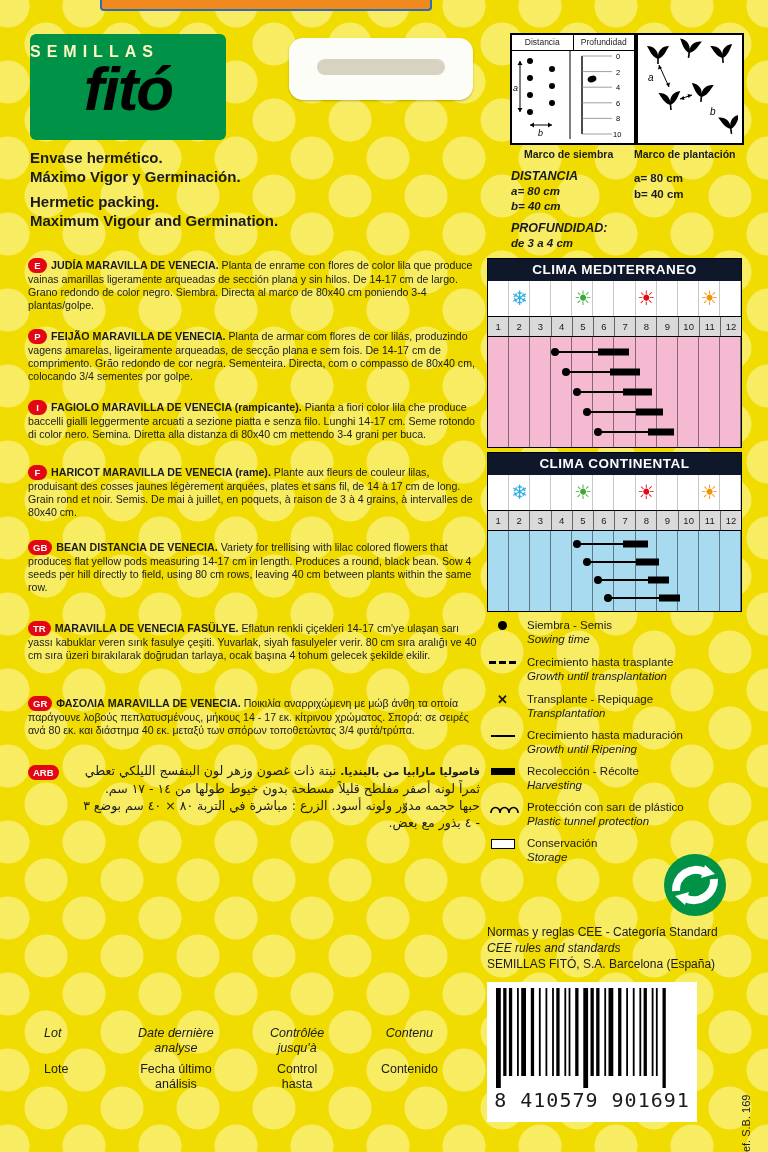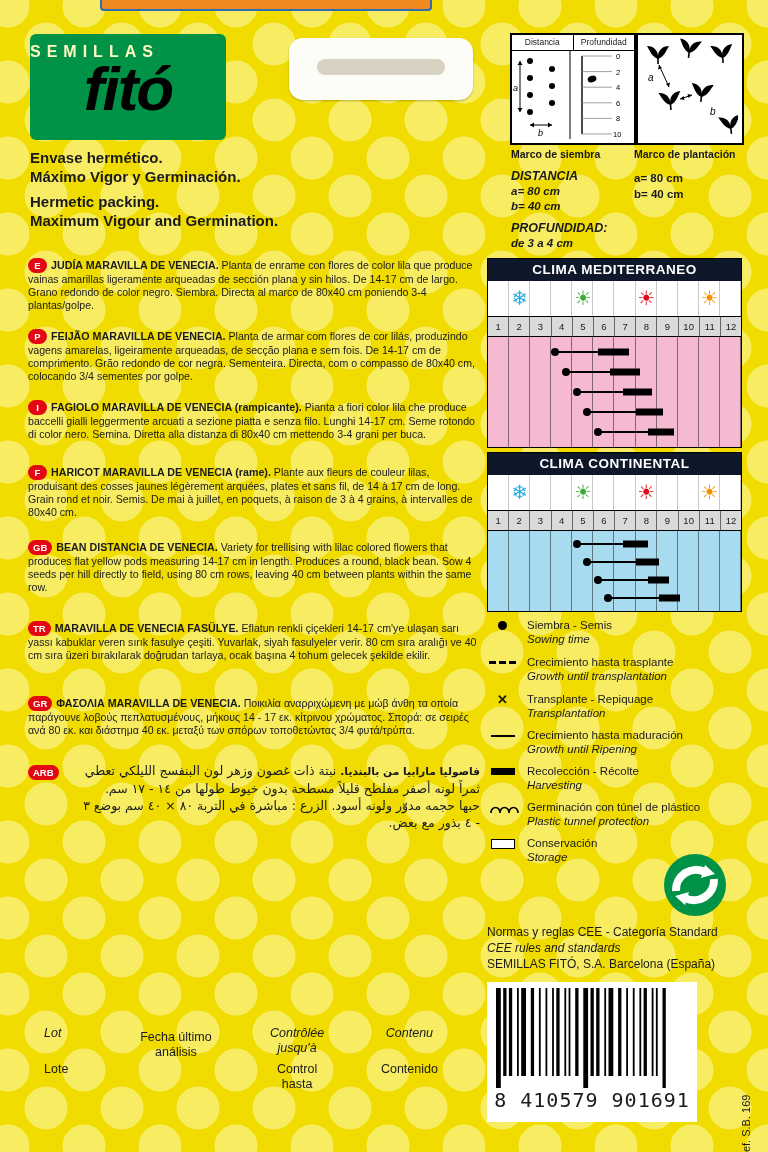--- a/index.html
+++ b/index.html
@@ -31,21 +31,21 @@
   .claims-en{left:30px;top:192px;font-size:15px;font-weight:bold;line-height:19px;}
 
   
   .diag{background:#fff;border:2px solid #000;}
   .diag1{left:510px;top:33px;width:122px;height:108px;}
   .diag2{left:636px;top:33px;width:104px;height:108px;}
   .diag1-head{display:flex;height:15px;border-bottom:1px solid #000;font-size:8.5px;line-height:15px;}
   .diag1-head span{flex:1;text-align:center;}
   .diag1-head span:first-child{border-right:1px solid #000;}
   .caption{font-weight:bold;font-size:10.5px;}
-  .cap1{left:511px;top:148px;width:122px;}
+  .cap1{left:524px;top:148px;width:122px;}
   .cap2{left:634px;top:148px;width:112px;}
   .dist-block{left:511px;top:168px;font-weight:bold;font-style:italic;}
   .dist-block .t{font-size:12.5px;line-height:16px;}
   .dist-block .v{font-size:11.5px;line-height:15px;}
   .dist-block .gap{margin-top:6px;}
   .plant-vals{left:634px;top:170px;font-weight:bold;font-size:11.5px;line-height:16px;}
 
   
   .desc{position:absolute;left:28px;width:452px;font-size:10.6px;line-height:13px;}
   .desc b{font-size:10.7px;}
@@ -359,21 +359,21 @@
         <div class="l2">Harvesting</div>
       </div>
   </div>
   <div class="lg" style="top:800px">
     <span class="sym">
       <svg width="30" height="13" viewBox="0 0 30 13">
         <path d="M2,12 a4.5,5.5 0 0 1 9,0 M11,12 a4.5,5.5 0 0 1 9,0 M20,12 a4.5,5.5 0 0 1 9,0" stroke="#000" stroke-width="1.6" fill="none"></path>
       </svg>
     </span>
     <div>
-        <div class="l1">Germinación con túnel de plástico</div>
+        <div class="l1">Protección con sarı de plástico</div>
         <div class="l2">Plastic tunnel protection</div>
       </div>
   </div>
   <div class="lg" style="top:836px">
     <span class="sym">
         <i class="s-rect"></i>
       </span>
     <div>
         <div class="l1">Conservación</div>
         <div class="l2">Storage</div>
@@ -434,20 +434,24 @@
       <div class="fr">
           <div>Lot</div>
           <div></div>
         </div>
       <div class="es">
           <div>Lote</div>
           <div></div>
         </div>
     </div>
     <div class="fcol">
+      <div class="fr">
+          <div>Date dernière</div>
+          <div>analyse</div>
+        </div>
       <div class="es">
           <div>Fecha último</div>
           <div>análisis</div>
         </div>
     </div>
     <div class="fcol">
       <div class="fr">
           <div>Contrôlée</div>
           <div>jusqu'à</div>
         </div>

